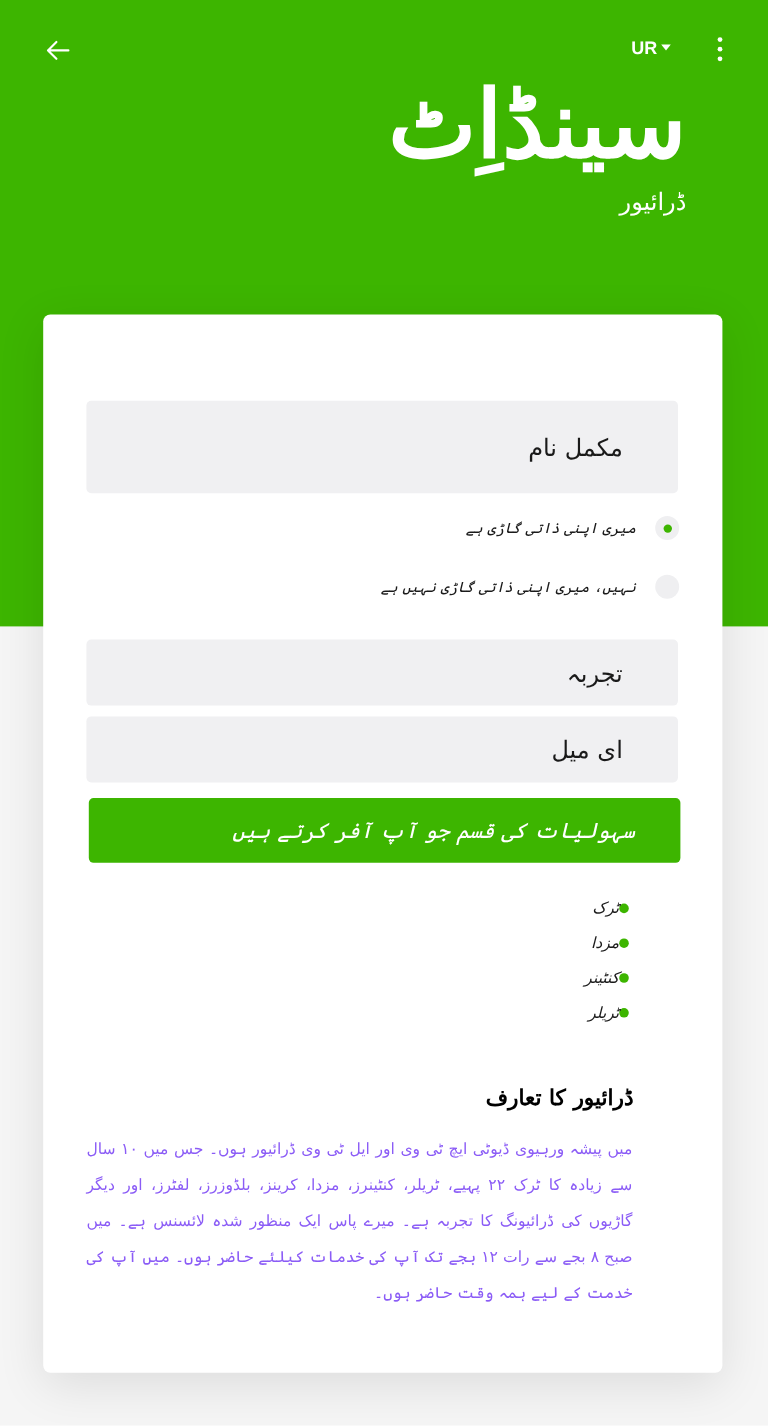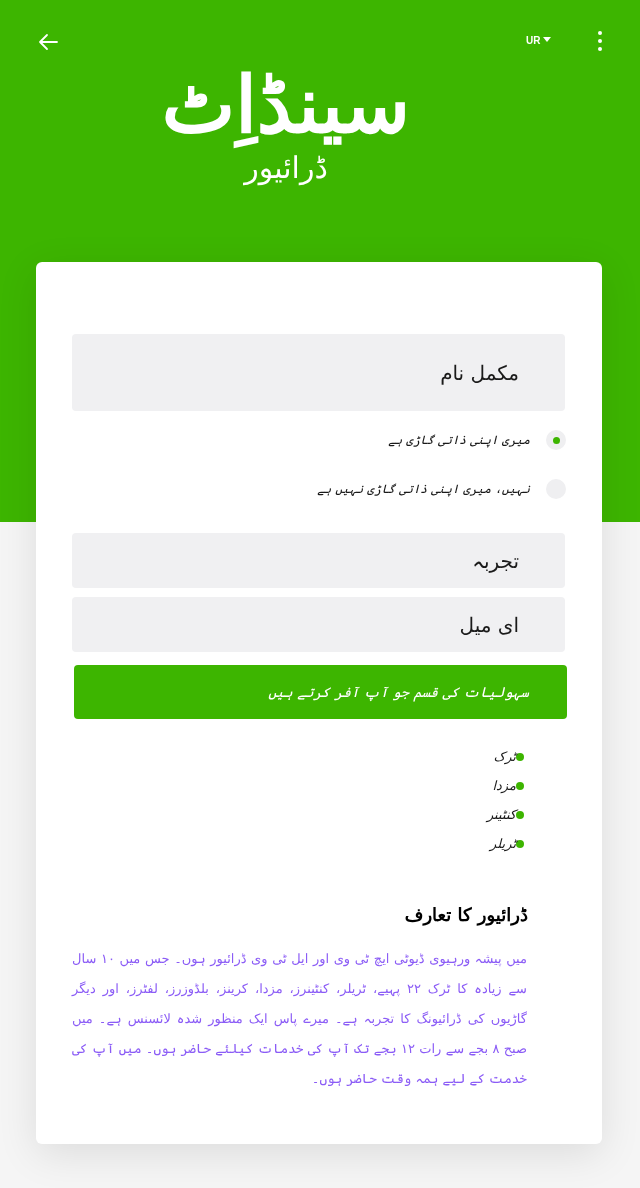--- a/index.html
+++ b/index.html
@@ -13,40 +13,40 @@
     position: absolute; left: 0; top: 0; width: 640px; height: 522px;
     background: #3db500;
   }
   .back-btn {
     position: absolute; left: 34px; top: 28px; width: 28px; height: 28px;
     display: flex; align-items: center; justify-content: center; cursor: pointer;
   }
   .lang-btn {
     position: absolute; left: 526px; top: 30px; height: 20px;
     display: flex; align-items: center; gap: 3px; cursor: pointer;
-    color: #fff; font-family: "Liberation Sans", sans-serif; font-weight: bold; font-size: 10px;
+    color: #fff; font-family: "Liberation Sans", sans-serif; font-weight: bold; font-size: 15px;
   }
   .caret {
     width: 0; height: 0; border-left: 4px solid transparent; border-right: 4px solid transparent;
     border-top: 5px solid #fff; margin-top: -2px;
   }
   .menu-btn {
     position: absolute; left: 590px; top: 28px; width: 20px; height: 26px;
     display: flex; flex-direction: column; align-items: center; justify-content: center; gap: 4px; cursor: pointer;
   }
   .menu-btn span { width: 4px; height: 4px; border-radius: 50%; background: #fff; display: block; }
   .logo {
-    position: absolute; left: 0; top: 60px; width: 572px; text-align: center; color: #fff;
+    position: absolute; left: 0; top: 60px; width: 572px; text-align: right; color: #fff;
     direction: rtl;
   }
   .logo-main {
     font-family: "DejaVu Serif", serif; font-size: 78px; font-weight: bold; line-height: 90px; display: block;
   }
   .logo-sub {
-    font-family: "DejaVu Serif", serif; font-size: 30px; line-height: 36px; display: block; margin-top: 0px;
+    font-family: "DejaVu Serif", serif; font-size: 20px; line-height: 36px; display: block; margin-top: 0px;
   }
   .card {
     position: absolute; left: 36px; top: 262px; width: 566px; height: 882px;
     background: #fff; border-radius: 6px;
     box-shadow: 0 10px 40px rgba(0,0,0,0.10);
   }
   .field {
     position: absolute; left: 36px; width: 493px; background: #f0f0f2; border-radius: 4px;
     direction: rtl; padding-right: 46px; display: flex; align-items: center;
     font-family: "DejaVu Serif", serif; font-size: 20px; color: #1a1a1a; cursor: text;
@@ -61,21 +61,21 @@
   .radio.checked::after {
     content: ""; width: 7px; height: 7px; border-radius: 50%; background: #3db500; display: block;
   }
   .radio-label {
     font-family: "DejaVu Serif", serif; font-size: 12px; color: #1a1a1a; font-style: italic;
   }
   .services-btn {
     position: absolute; left: 38px; top: 403px; width: 493px; height: 54px;
     background: #3db500; border-radius: 4px; direction: rtl; padding-right: 38px;
     display: flex; align-items: center; cursor: pointer;
-    color: #fff; font-family: "DejaVu Serif", serif; font-size: 14px; font-style: italic;
+    color: #fff; font-family: "DejaVu Serif", serif; font-size: 18px; font-style: italic;
   }
   .services-list {
     position: absolute; right: 78px; top: 480px; direction: rtl; list-style: none;
   }
   .services-list li {
     display: flex; align-items: center; height: 29px;
     font-family: "DejaVu Serif", serif; font-size: 13px; color: #1a1a1a; font-style: italic;
   }
   .bullet { width: 8px; height: 8px; border-radius: 50%; background: #3db500; flex-shrink: 0; }
   .about-title {

